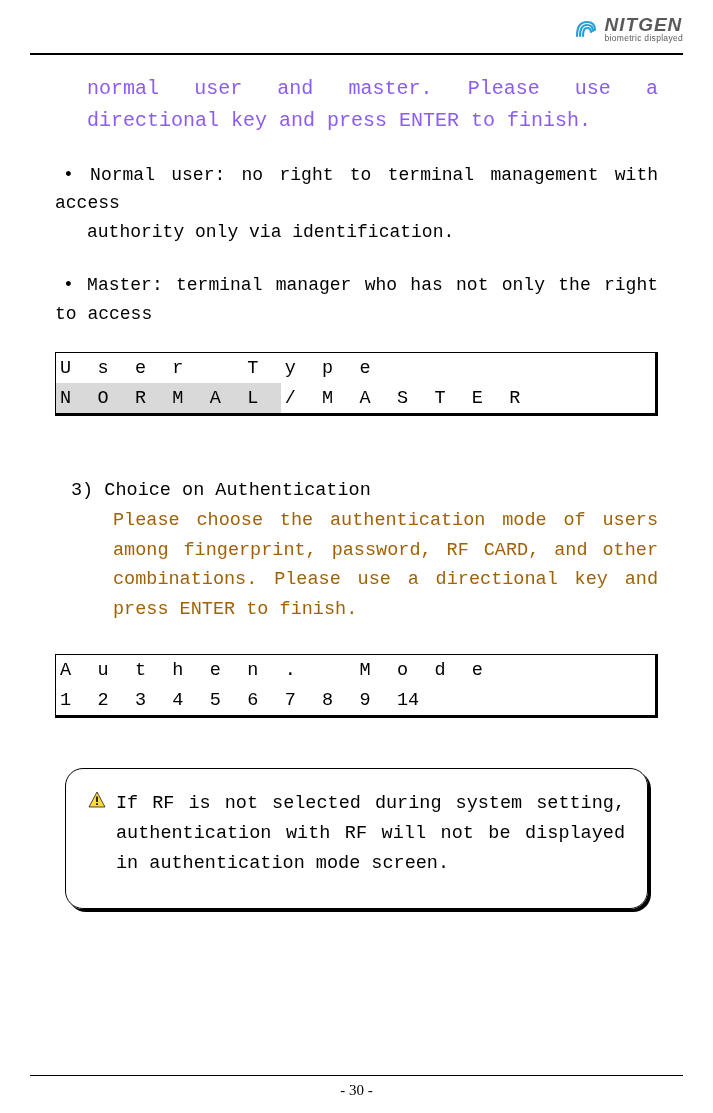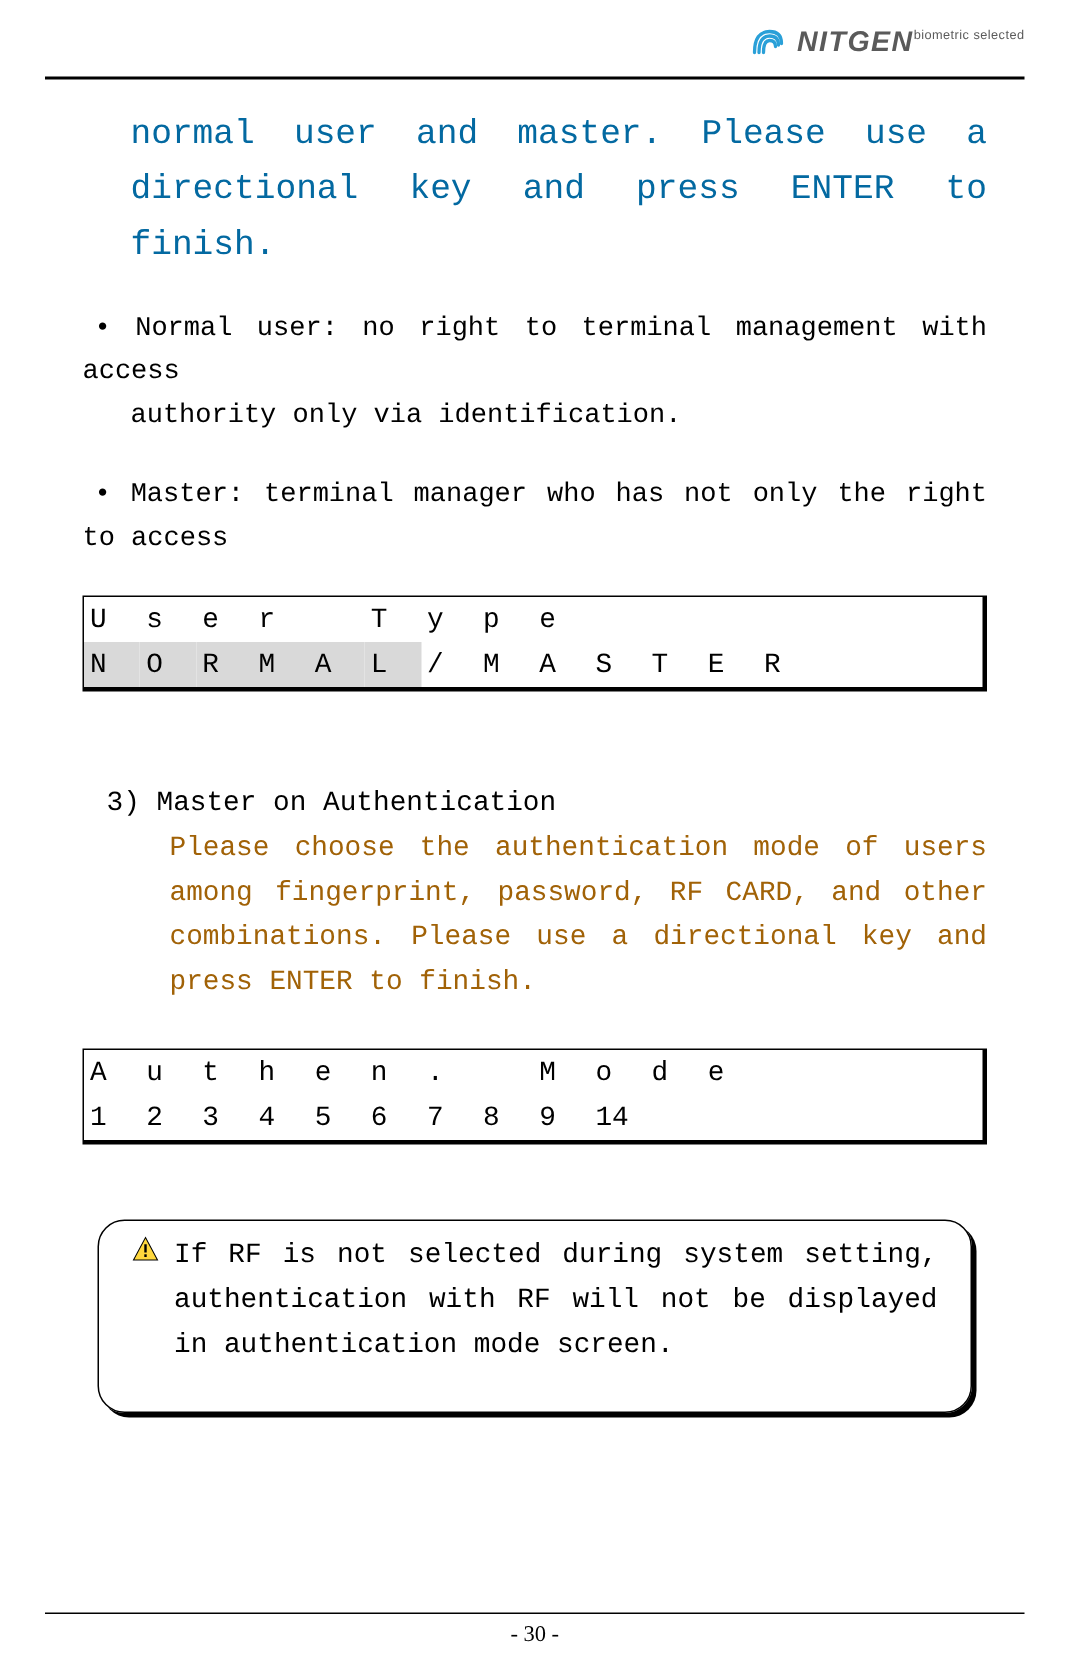--- a/index.html
+++ b/index.html
@@ -21,21 +21,21 @@
       display: flex;
       align-items: center;
       gap: 6px;
     }
     .logo-icon {
       width: 26px;
       height: 26px;
     }
     .logo-text {
       display: flex;
-      flex-direction: row;
+      flex-direction: column;
       line-height: 1;
     }
     .logo-name {
       font-family: Arial, sans-serif;
       font-weight: bold;
       font-style: italic;
       font-size: 19px;
       color: #5a5a5a;
       letter-spacing: 1px;
     }
@@ -47,26 +47,26 @@
     }
     .hr-top {
       border: none;
       border-top: 2px solid #000;
       margin: 0 30px;
     }
     .content {
       padding: 18px 55px 0 55px;
     }
     .para {
-      font-size: 23px;
+      font-size: 20px;
       line-height: 1.6;
       margin: 0 0 24px 0;
       text-align: justify;
       padding-left: 32px;
-      color: #0369a1;
+      color: #8b5cf6;
     }
     .bullet-item {
       font-size: 18px;
       line-height: 1.6;
       margin: 0 0 24px 0;
       text-align: justify;
       color: #000;
     }
     .bullet {
       padding-left: 8px;
@@ -109,21 +109,21 @@
       line-height: 1.6;
       margin: 0 0 30px 0;
       text-align: justify;
       color: #a16207;
       padding-left: 58px;
     }
     .note-box {
       border: 1.5px solid #000;
       border-radius: 18px;
       margin: 50px 10px 0 10px;
-      padding: 8px 22px 30px 22px;
+      padding: 20px 22px 30px 22px;
       position: relative;
       box-shadow: 3px 3px 0 #000;
     }
     .note-inner {
       display: flex;
       align-items: flex-start;
       gap: 10px;
     }
     .warn-icon {
       flex-shrink: 0;
@@ -160,21 +160,21 @@
   <div class="logo">
     <span class="logo-icon">
       <svg viewBox="0 0 26 26" width="26" height="26">
         <path d="M4 20 Q 4 6 14 6 Q 22 6 22 14" stroke="#2aa0d8" stroke-width="2.2" fill="none" stroke-linecap="round"></path>
         <path d="M7 20 Q 7 9 14 9 Q 20 9 20 15" stroke="#2aa0d8" stroke-width="2.2" fill="none" stroke-linecap="round"></path>
         <path d="M10 20 Q 10 12 14 12 Q 18 12 18 16" stroke="#2aa0d8" stroke-width="2.2" fill="none" stroke-linecap="round"></path>
       </svg>
     </span>
     <span class="logo-text">
       <span class="logo-name">NITGEN</span>
-      <span class="logo-sub">biometric selected</span>
+      <span class="logo-sub">biometric displayed</span>
     </span>
   </div>
 </div>
 <hr class="hr-top">
 
 <div class="content">
 
   <p class="para">normal user and master. Please use a directional key and press ENTER to finish.</p>
 
   <div class="bullet-item">
@@ -224,21 +224,21 @@
             <td></td>
             <td></td>
             <td></td>
           </tr>
     </tbody>
       </table>
   </div>
 
   <p class="section-head">
     <span>3)</span>
-    <span>Master on Authentication</span>
+    <span>Choice on Authentication</span>
   </p>
   <p class="section-body">Please choose the authentication mode of users among fingerprint, password, RF CARD, and other combinations. Please use a directional key and press ENTER to finish.</p>
 
   <div class="lcd-box" style="margin-bottom:0">
     <table class="lcd-table">
       <tbody>
           <tr id="lcd2-r1">
             <td>A</td>
             <td>u</td>
             <td>t</td>

